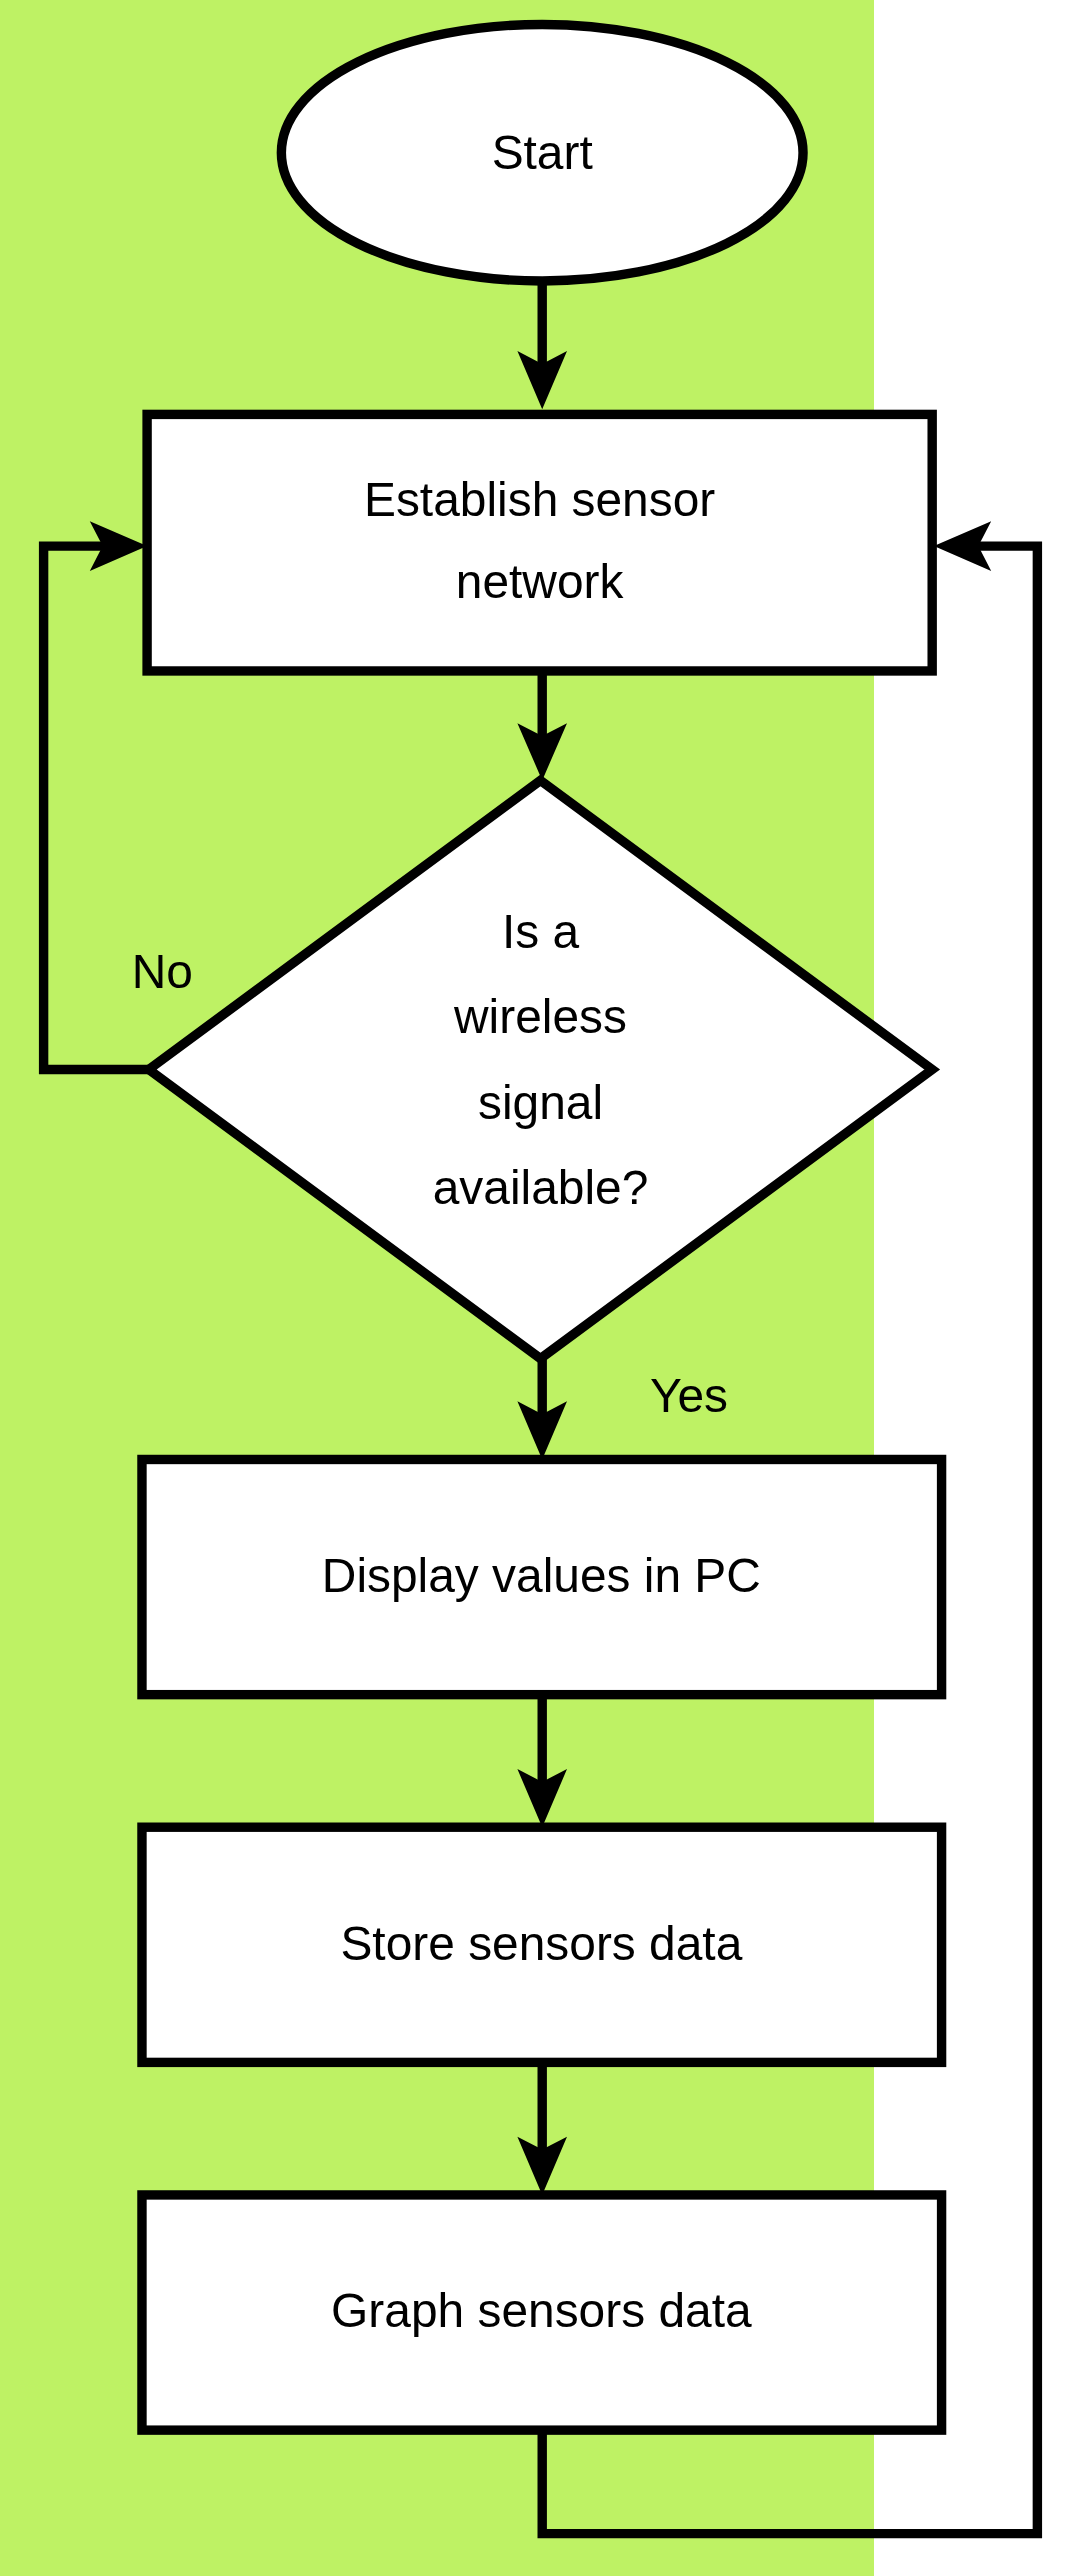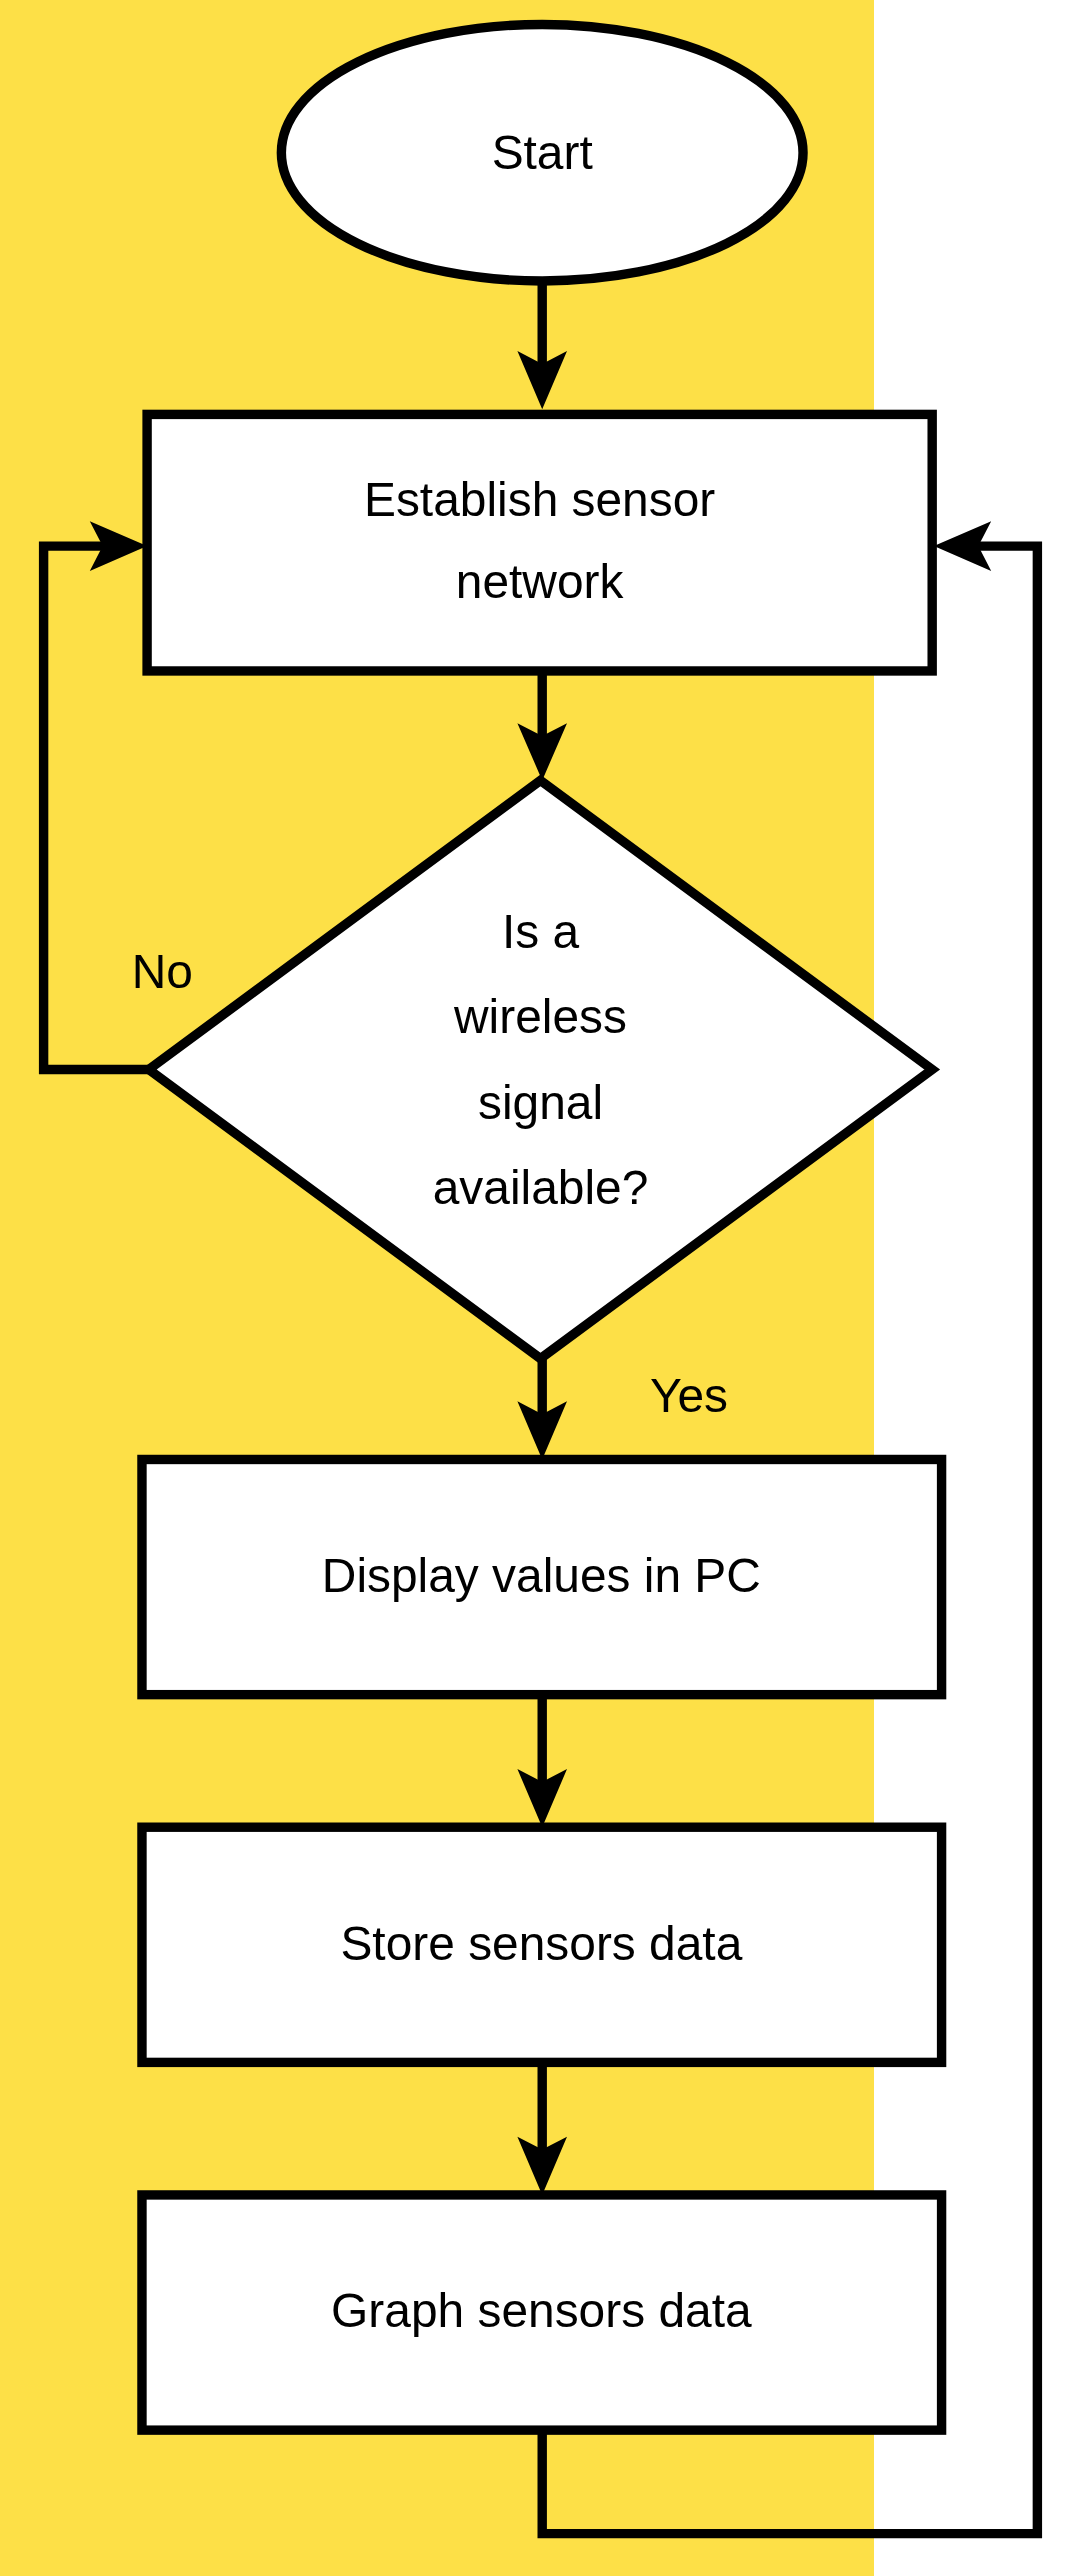--- a/index.html
+++ b/index.html
@@ -9,21 +9,21 @@
   }
   body {
     width: 1075px;
     height: 2576px;
     font-family: "Liberation Sans", sans-serif;
   }
   #flowchart-root {
     position: relative;
     width: 874px;
     height: 2576px;
-    background: #fde047;
+    background: #bef264;
     text-align: right;
   }
   svg.chart-svg {
     display: block;
     width: 1075px;
     height: 2576px;
   }
   .node-shape {
     fill: #ffffff;
     stroke: #000000;

